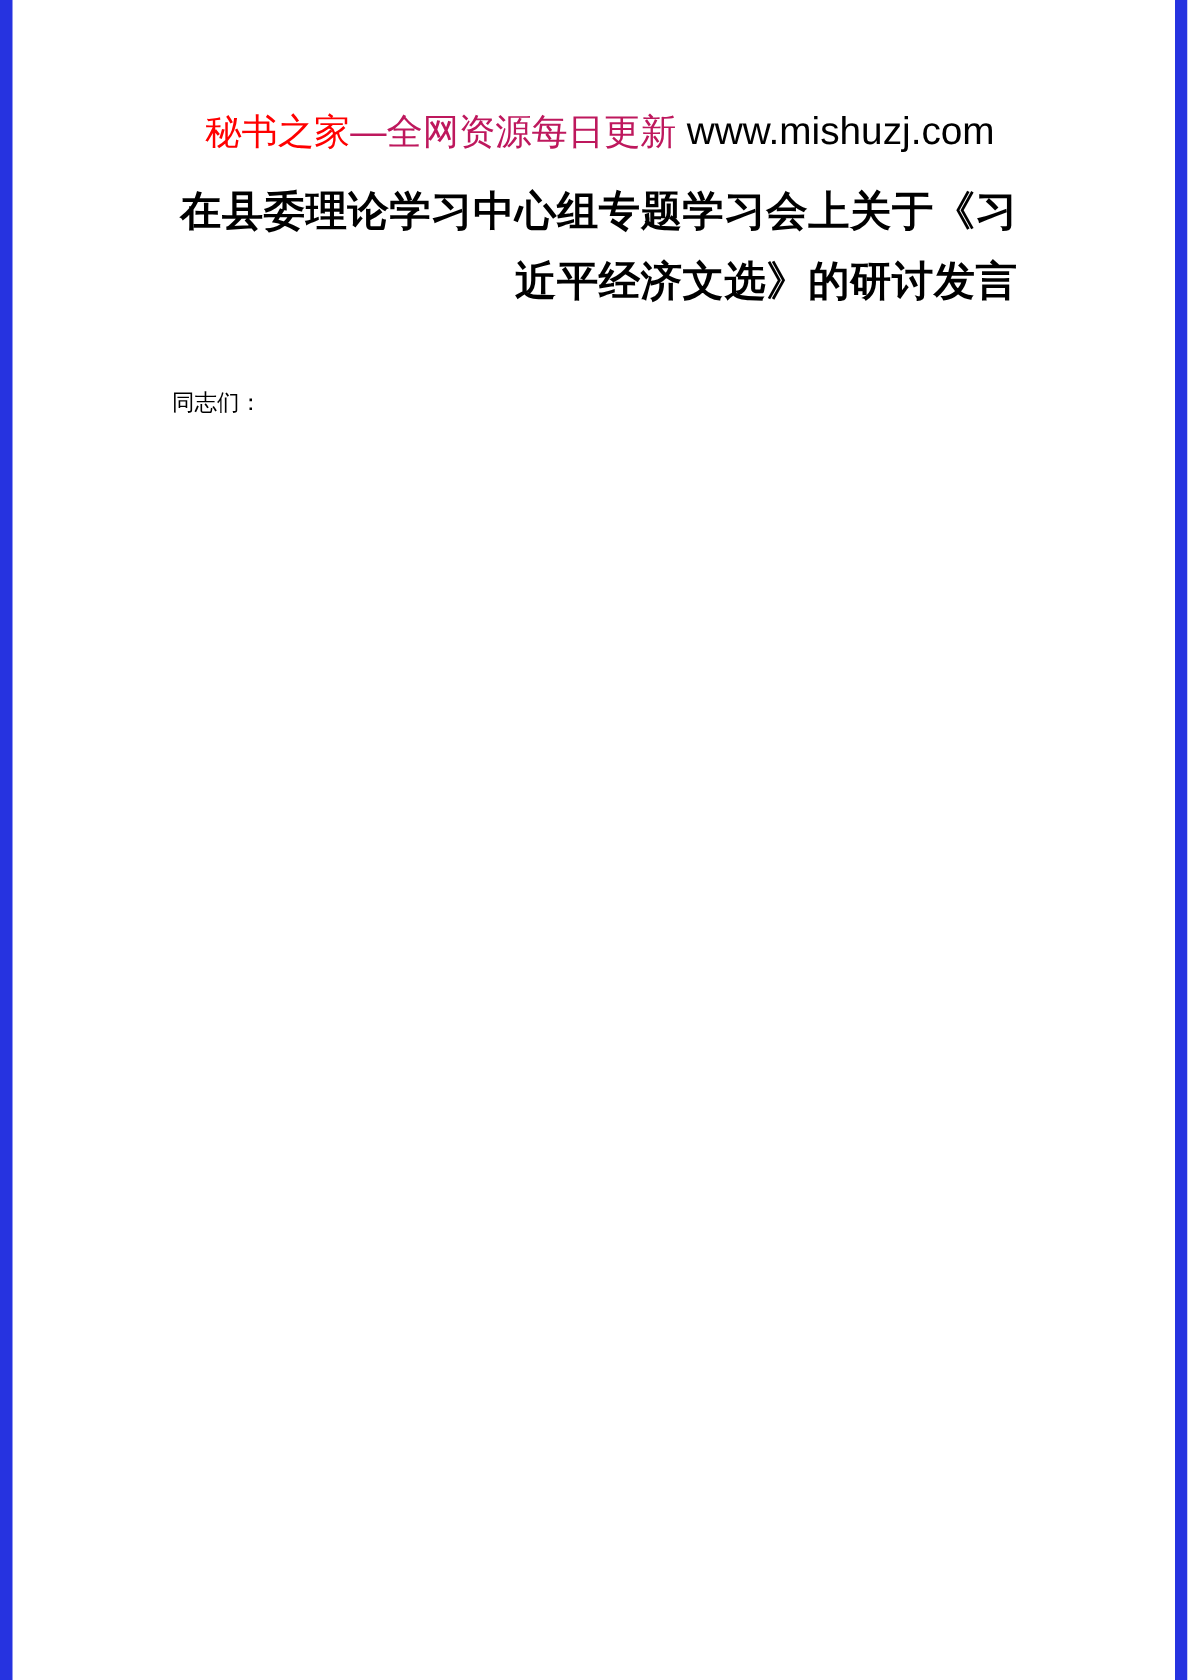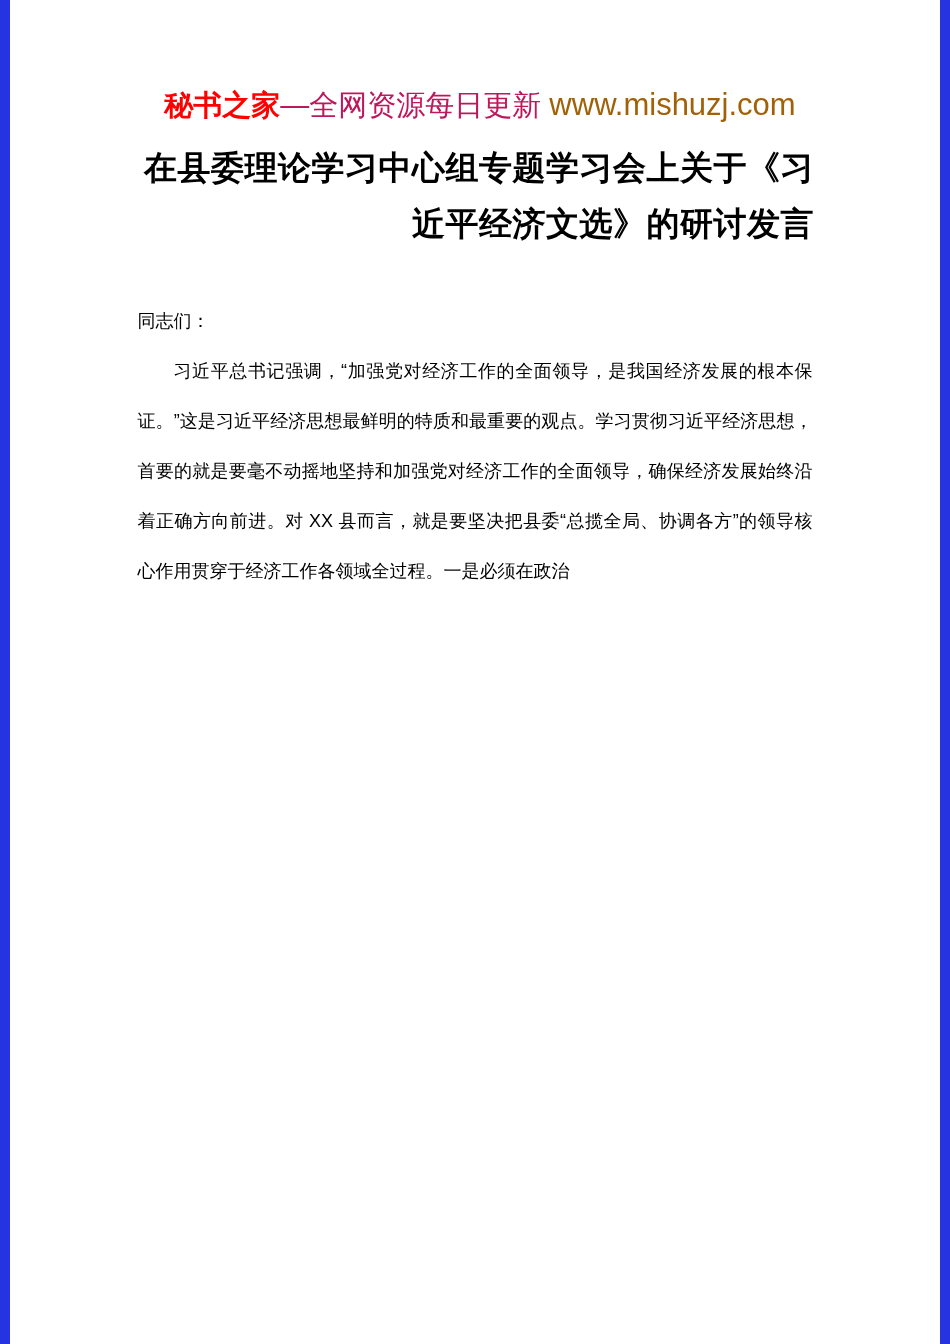--- a/index.html
+++ b/index.html
@@ -24,21 +24,21 @@
 
   .page-header {
     padding-top: 82px;
     text-align: center;
     font-size: 29px;
     line-height: 46px;
     white-space: nowrap;
   }
   .brand {
     color: #ff0000;
-    font-weight: bold;
+    font-weight: normal;
     margin-left: 10px;
   }
   .tagline {
     color: #be185d;
   }
   .site-url {
     color: #0000ee;
     text-decoration: none;
     font-size: 31px;
   }
@@ -75,21 +75,20 @@
     font-weight: bold;
   }
 </style>
 </head>
 <body>
 
 <div class="side-bar left" style="background: rgb(38, 51, 224);"></div>
 <div class="side-bar right" style="background: rgb(38, 51, 224);"></div>
 
 <div class="page-header">
-  <span class="brand" style="color: rgb(255, 0, 0);">秘书之家</span><span class="tagline">—全网资源每日更新 </span><a class="site-url" href="#" style="color: #a16207;">www.mishuzj.com</a>
+  <span class="brand" style="color: rgb(255, 0, 0);">秘书之家</span><span class="tagline">—全网资源每日更新 </span><a class="site-url" href="#" style="color: #000000;">www.mishuzj.com</a>
 </div>
 
 <h1 class="doc-title">在县委理论学习中心组专题学习会上关于《习近平经济文选》的研讨发言</h1>
 
 <div class="content">
   <p class="salutation">同志们：</p>
-  <p class="body-para">习近平总书记强调，“加强党对经济工作的全面领导，是我国经济发展的根本保证。”这是习近平经济思想最鲜明的特质和最重要的观点。学习贯彻习近平经济思想，首要的就是要毫不动摇地坚持和加强党对经济工作的全面领导，确保经济发展始终沿着正确方向前进。对 XX 县而言，就是要坚决把县委“总揽全局、协调各方”的领导核心作用贯穿于经济工作各领域全过程。一是必须在政治</p>
 </div>
 
 </body></html>

